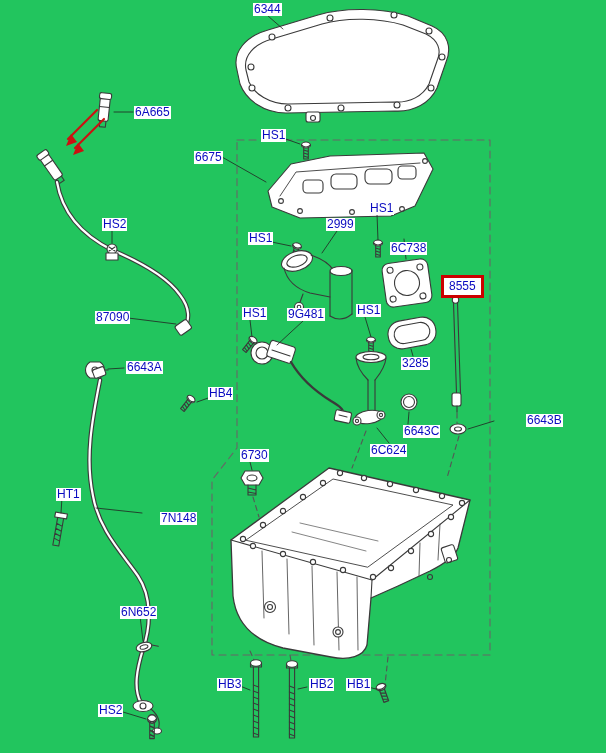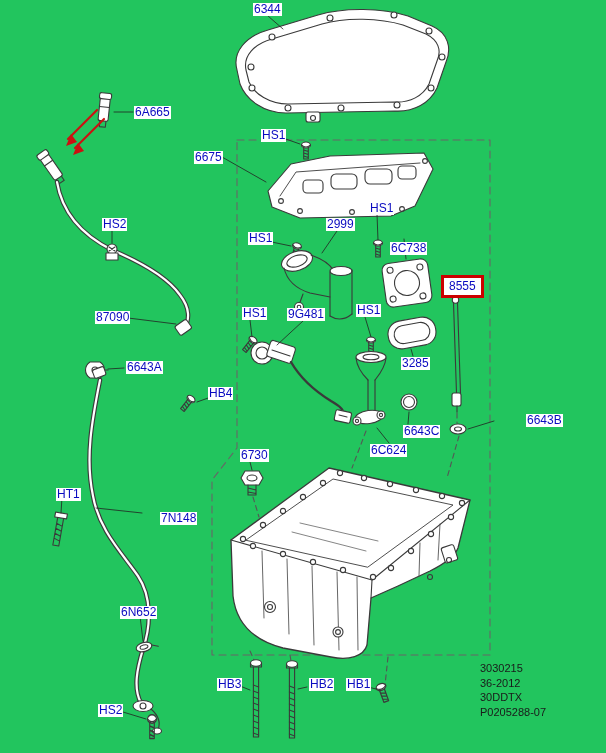--- a/index.html
+++ b/index.html
@@ -346,19 +346,13 @@
       <span class="label" style="left: 240px; top: 449px;">6730</span>
       <span class="label" style="left: 56px; top: 488px;">HT1</span>
       <span class="label" style="left: 144px; top: 512px; margin-left: 16px;">7N148</span>
       <span class="label" style="left: 120px; top: 606px;">6N652</span>
       <span class="label" style="left: 217px; top: 678px;">HB3</span>
       <span class="label" style="left: 309px; top: 678px;">HB2</span>
       <span class="label" style="left: 346px; top: 678px;">HB1</span>
       <span class="label" style="left: 98px; top: 704px;">HS2</span>
     </div>
 
-  <div class="plate">
-      <div>3030215</div>
-      <div>36-2012</div>
-      <div>30DDTX</div>
-      <div>P0205288-07</div>
-    </div>
 </div>
 
 </body></html>

